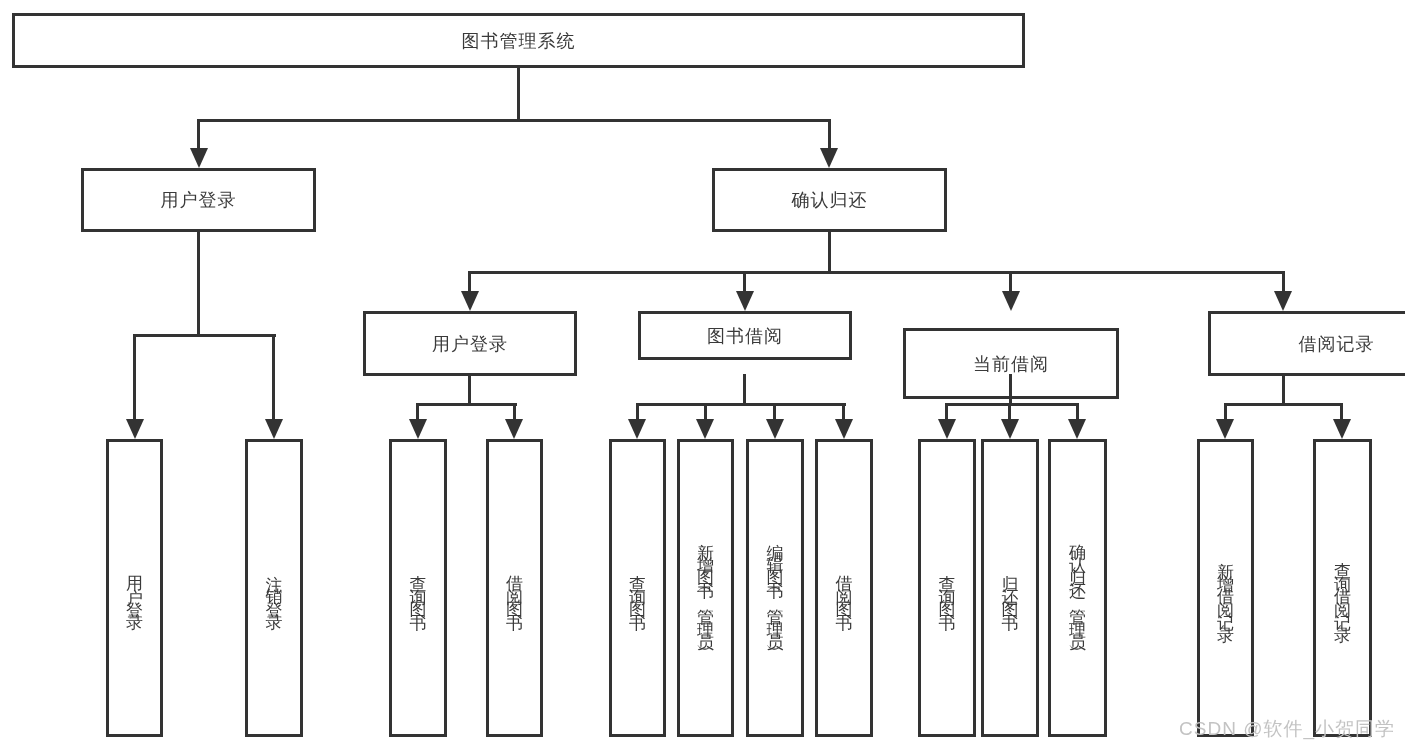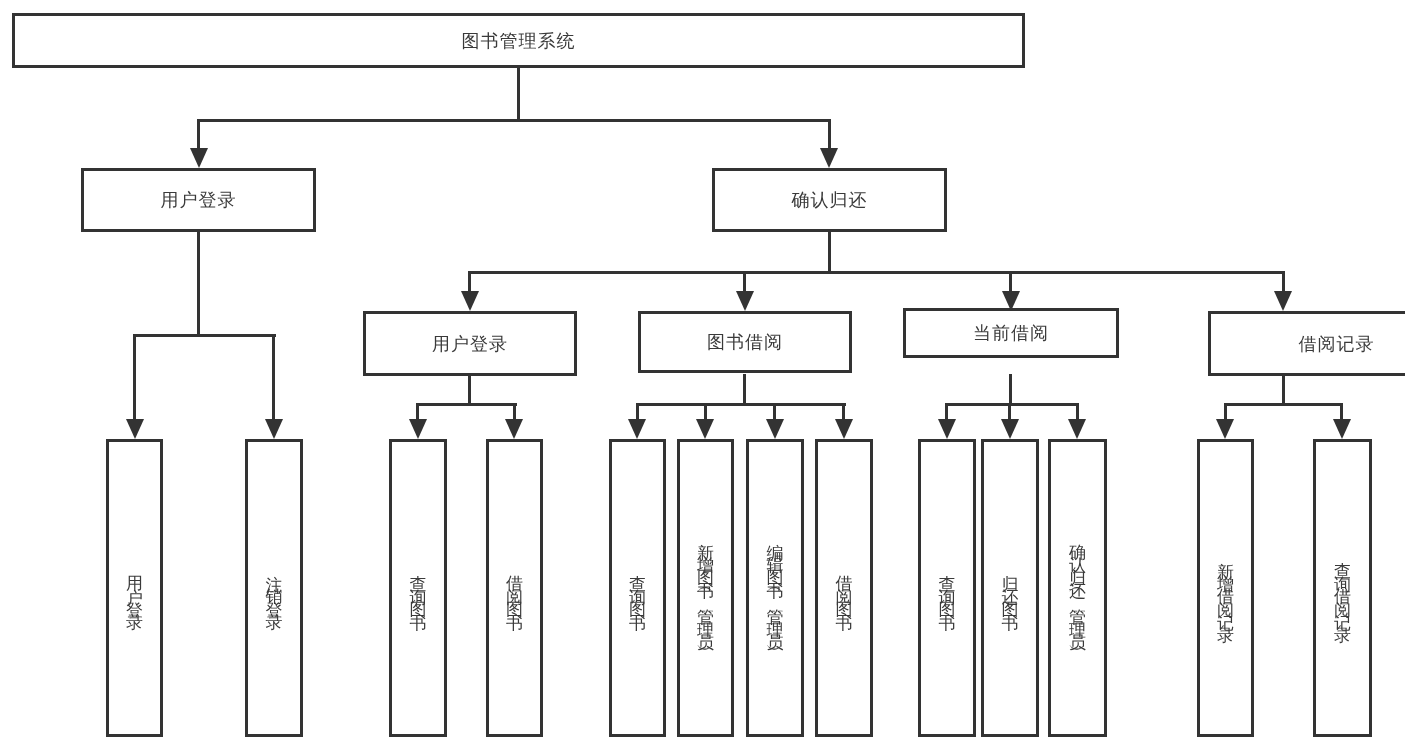--- a/index.html
+++ b/index.html
@@ -83,24 +83,24 @@
   <div class="box hbox" style="left:81px;top:168px;width:235px;height:64px">
     <span class="lbl">用户登录</span>
   </div>
   <div class="box hbox" style="left:712px;top:168px;width:235px;height:64px">
     <span class="lbl">确认归还</span>
   </div>
 
   <div class="box hbox" style="left:363px;top:311px;width:214px;height:65px">
     <span class="lbl">用户登录</span>
   </div>
-  <div class="box hbox" style="left:638px;top:311px;width:214px;height:62px">
+  <div class="box hbox" style="left:638px;top:311px;width:214px;height:49px">
     <span class="lbl">图书借阅</span>
   </div>
-  <div class="box hbox" style="left:903px;top:308px;width:216px;height:50px">
+  <div class="box hbox" style="left:903px;top:328px;width:216px;height:71px">
     <span class="lbl">当前借阅</span>
   </div>
   <div class="box hbox" style="left:1208px;top:311px;width:257px;height:65px">
     <span class="lbl">借阅记录</span>
   </div>
 
   <div class="box vbox" style="left:106px;width:57px">
     <span class="vlbl">用户登录</span>
   </div>
   <div class="box vbox" style="left:245px;width:58px">
@@ -196,14 +196,15 @@
   <div class="arrow" style="left:1001px;top:419px"></div>
   <div class="arrow" style="left:1068px;top:419px"></div>
 
   <div class="vline" style="left:1282px;top:374px;height:32px"></div>
   <div class="hline" style="left:1224px;top:403px;width:119px"></div>
   <div class="vline" style="left:1224px;top:403px;height:17px"></div>
   <div class="vline" style="left:1340px;top:403px;height:17px"></div>
   <div class="arrow" style="left:1216px;top:419px"></div>
   <div class="arrow" style="left:1333px;top:419px"></div>
 
+  <div class="watermark">CSDN @软件_小贺同学</div>
 
 </div>
 
 </body></html>

